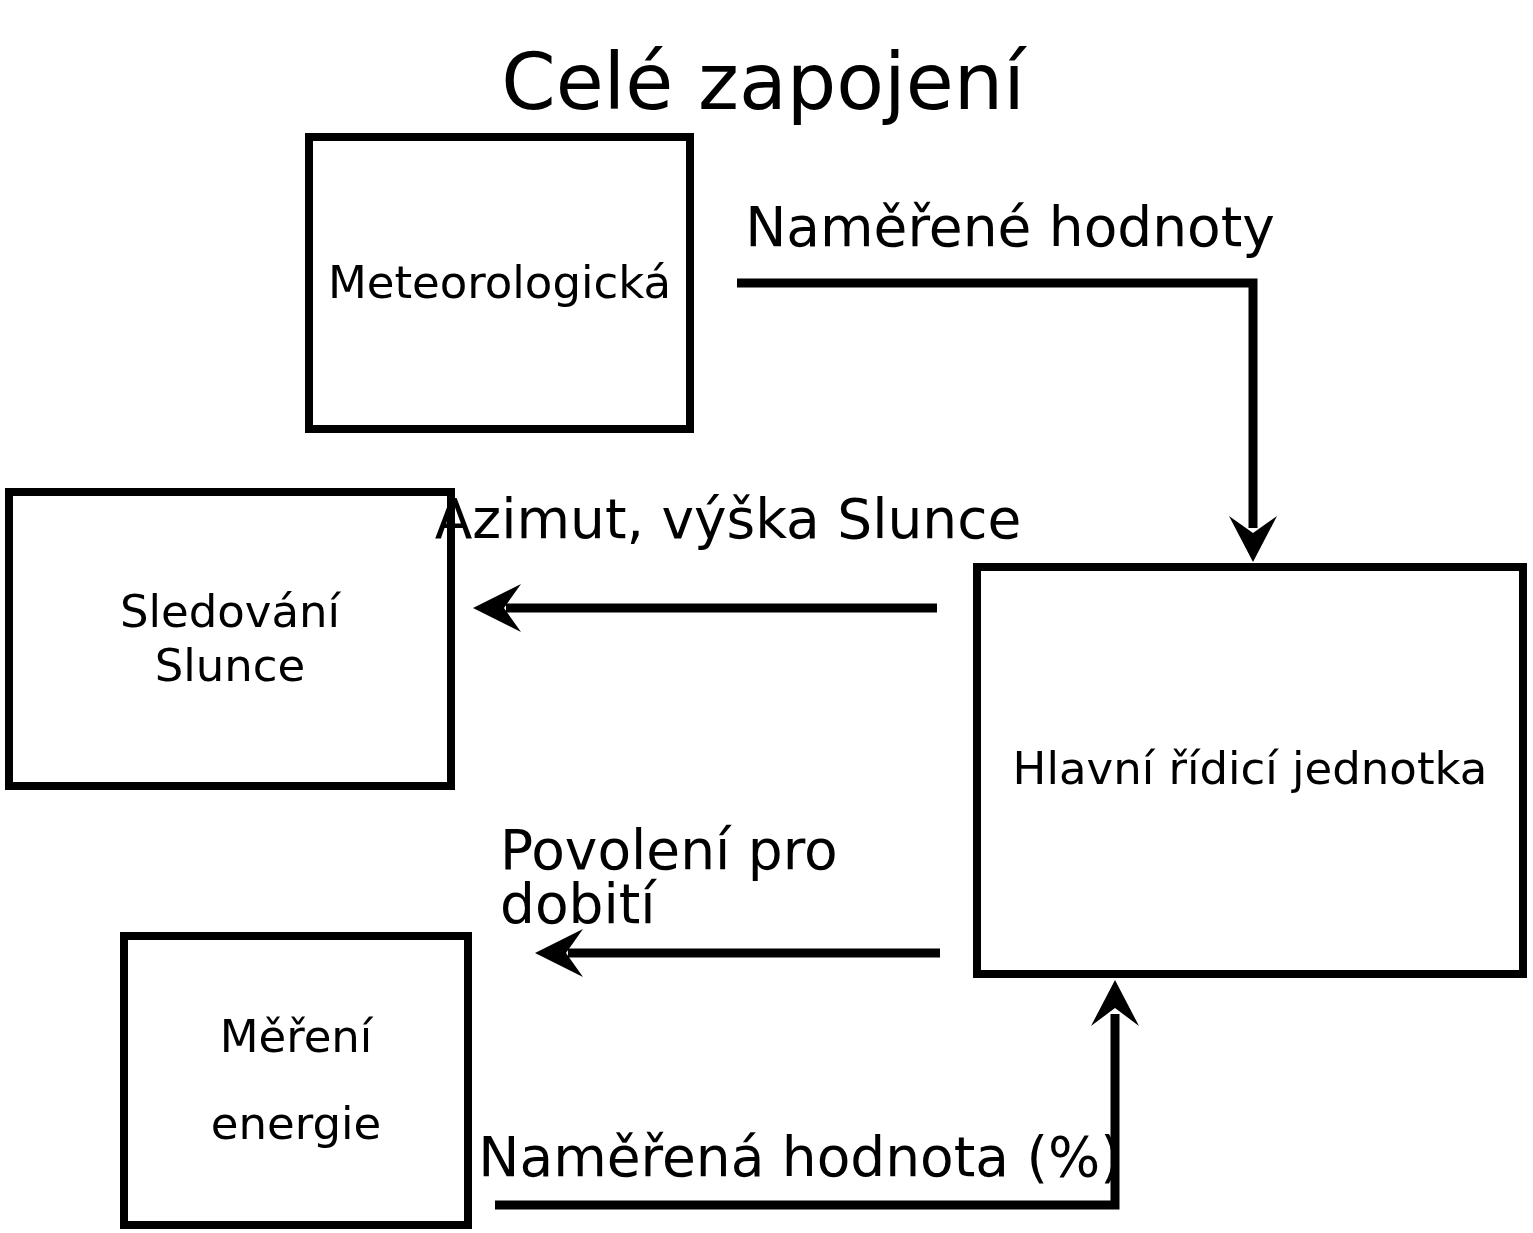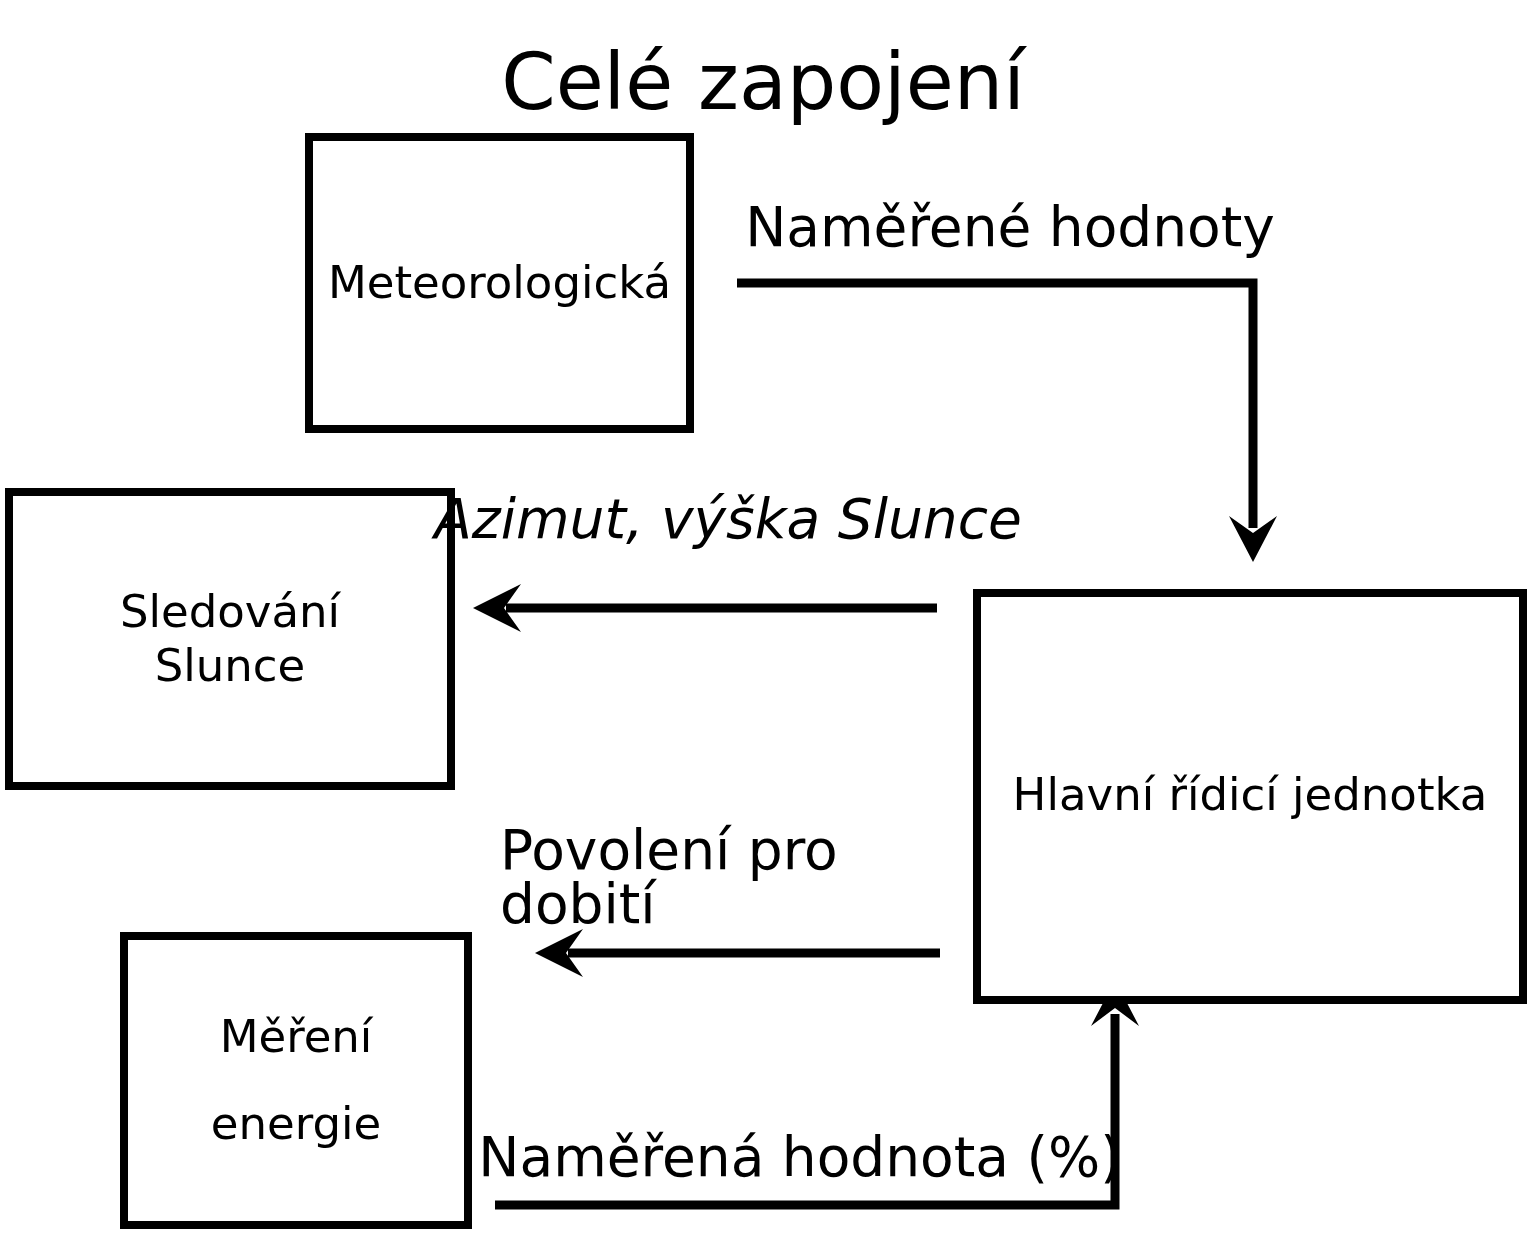--- a/index.html
+++ b/index.html
@@ -36,31 +36,31 @@
     flex-direction: column;
     align-items: center;
     justify-content: center;
     text-align: center;
     font-size: 45px;
     line-height: 54px;
   }
   .box-meteo  { left: 305px; top: 133px;  width: 389px; height: 300px; }
   .box-sun    { left: 5px;   top: 488px;  width: 450px; height: 302px; }
   .box-energy { left: 120px; top: 932px;  width: 352px; height: 297px; gap: 33px; }
-  .box-main   { left: 973px; top: 589px;  width: 554px; height: 415px; padding-bottom: 4px; }
+  .box-main   { left: 973px; top: 563px;  width: 554px; height: 415px; padding-bottom: 4px; }
   .edge-label {
     position: absolute;
     font-size: 55px;
     line-height: 54px;
     white-space: nowrap;
     color: #000000;
   }
   .edge-label.centered { transform: translateX(-50%); }
   .lbl-measured-values  { left: 1010px; top: 200px; }
-  .lbl-sun-position     { left: 728px;  top: 492px; font-style: italic; }
+  .lbl-sun-position     { left: 728px;  top: 492px; }
   .lbl-charge-permission{ left: 500px;  top: 823px; white-space: normal; width: 470px; }
   .lbl-measured-percent { left: 800px;  top: 1130px; }
   svg.wires {
     position: absolute;
     left: 0; top: 0;
     width: 1533px;
     height: 1233px;
   }
   svg.wires path {
     fill: none;

